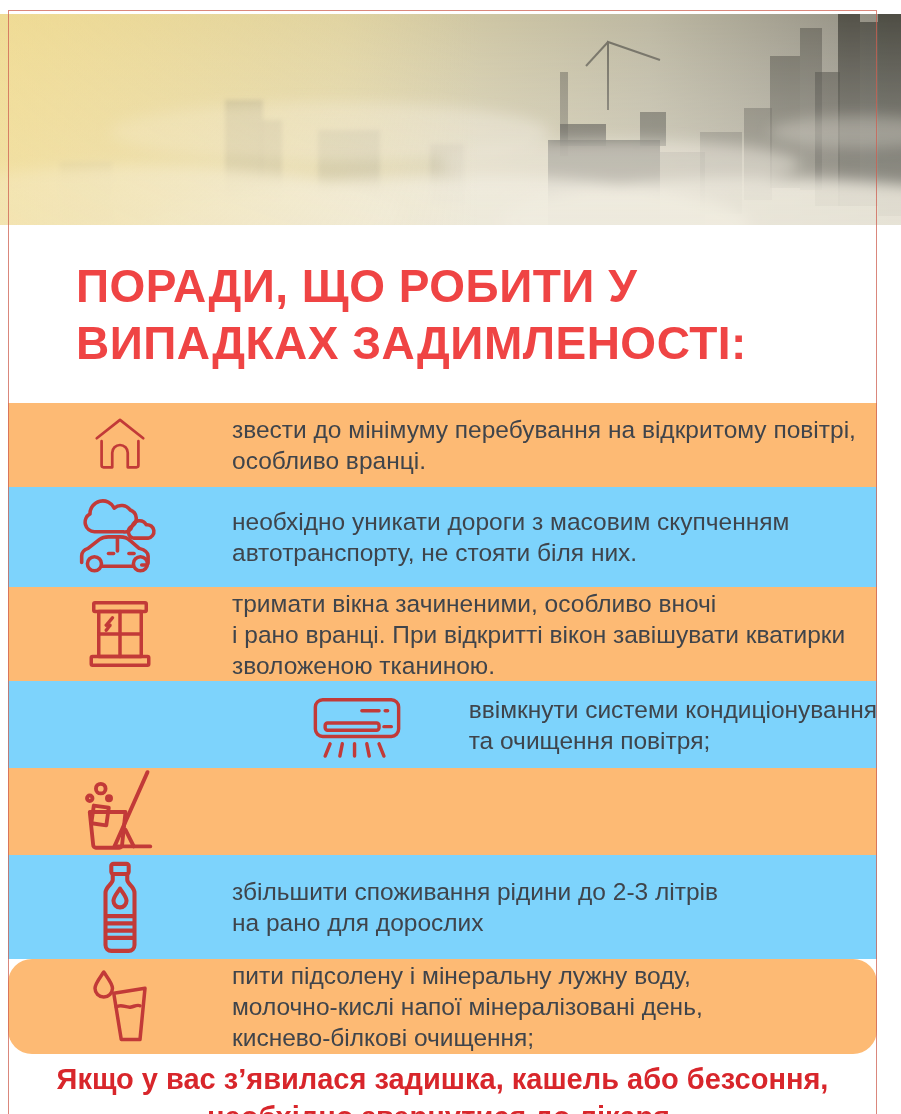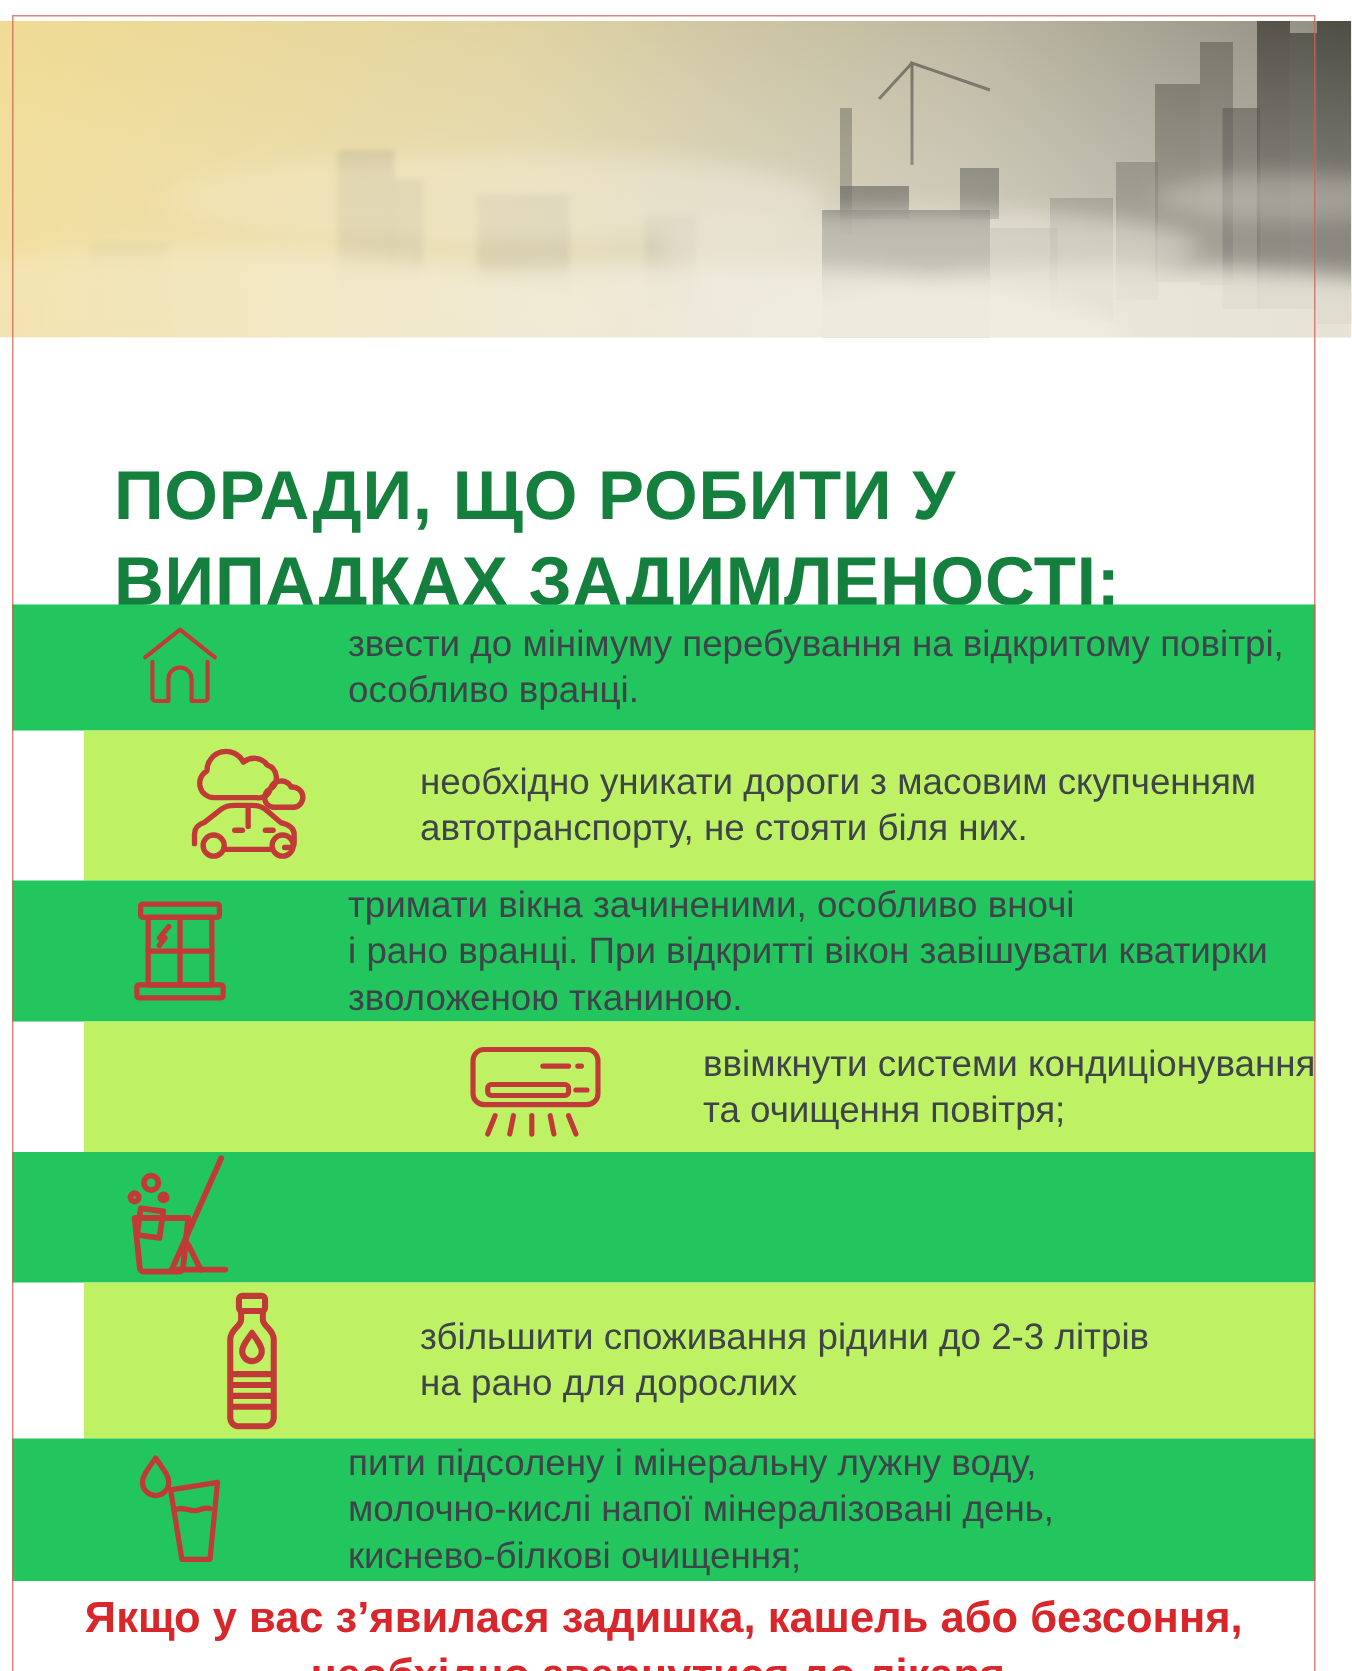--- a/index.html
+++ b/index.html
@@ -10,35 +10,34 @@
     font-family:"Liberation Sans","DejaVu Sans",sans-serif;
   }
   .frame {
     position:absolute; left:8px; top:10px; width:869px; height:1110px;
     border:1.5px solid rgba(205,95,80,0.75); border-bottom:none;
     pointer-events:none; z-index:5;
   }
   .hero { position:absolute; left:0; top:14px; width:901px; height:211px; overflow:hidden; }
   .title-block {
     position:absolute; left:76px; top:258px; width:790px;
-    color:#15803d; font-weight:bold; font-size:46px; line-height:57px;
+    color:#ef4444; font-weight:bold; font-size:46px; line-height:57px;
     letter-spacing:0.5px;
-    margin-top:44px;
   }
   .list { position:absolute; left:8px; top:403px; width:869px; }
   .row { display:flex; align-items:center; }
-  .row-beige { background:#22c55e; }
-  .row-white { background:#bef264;margin-left:48px; }
+  .row-beige { background:#fdba74; }
+  .row-white { background:#7dd3fc; }
   .row:nth-child(1){ height:84px; }
   .row:nth-child(2){ height:100px; }
   .row:nth-child(3){ height:94px; }
   .row:nth-child(4){ height:87px;justify-content:flex-end; }
   .row:nth-child(5){ height:87px; }
   .row:nth-child(6){ height:104px; }
-  .row:nth-child(7){ height:95px; }
+  .row:nth-child(7){ height:95px;border-radius:24px; }
   .icon-cell { width:224px; flex:0 0 224px; display:flex; justify-content:center; align-items:center; }
   .text-cell { color:#3f444b; font-size:24.5px; line-height:31px; }
   .footer {
     position:absolute; left:8px; top:1042px; width:869px; padding-top:18px;
     text-align:center; color:#d8262b; font-weight:bold; font-size:29px; line-height:38px;
   }
 </style>
 </head>
 <body>
 

